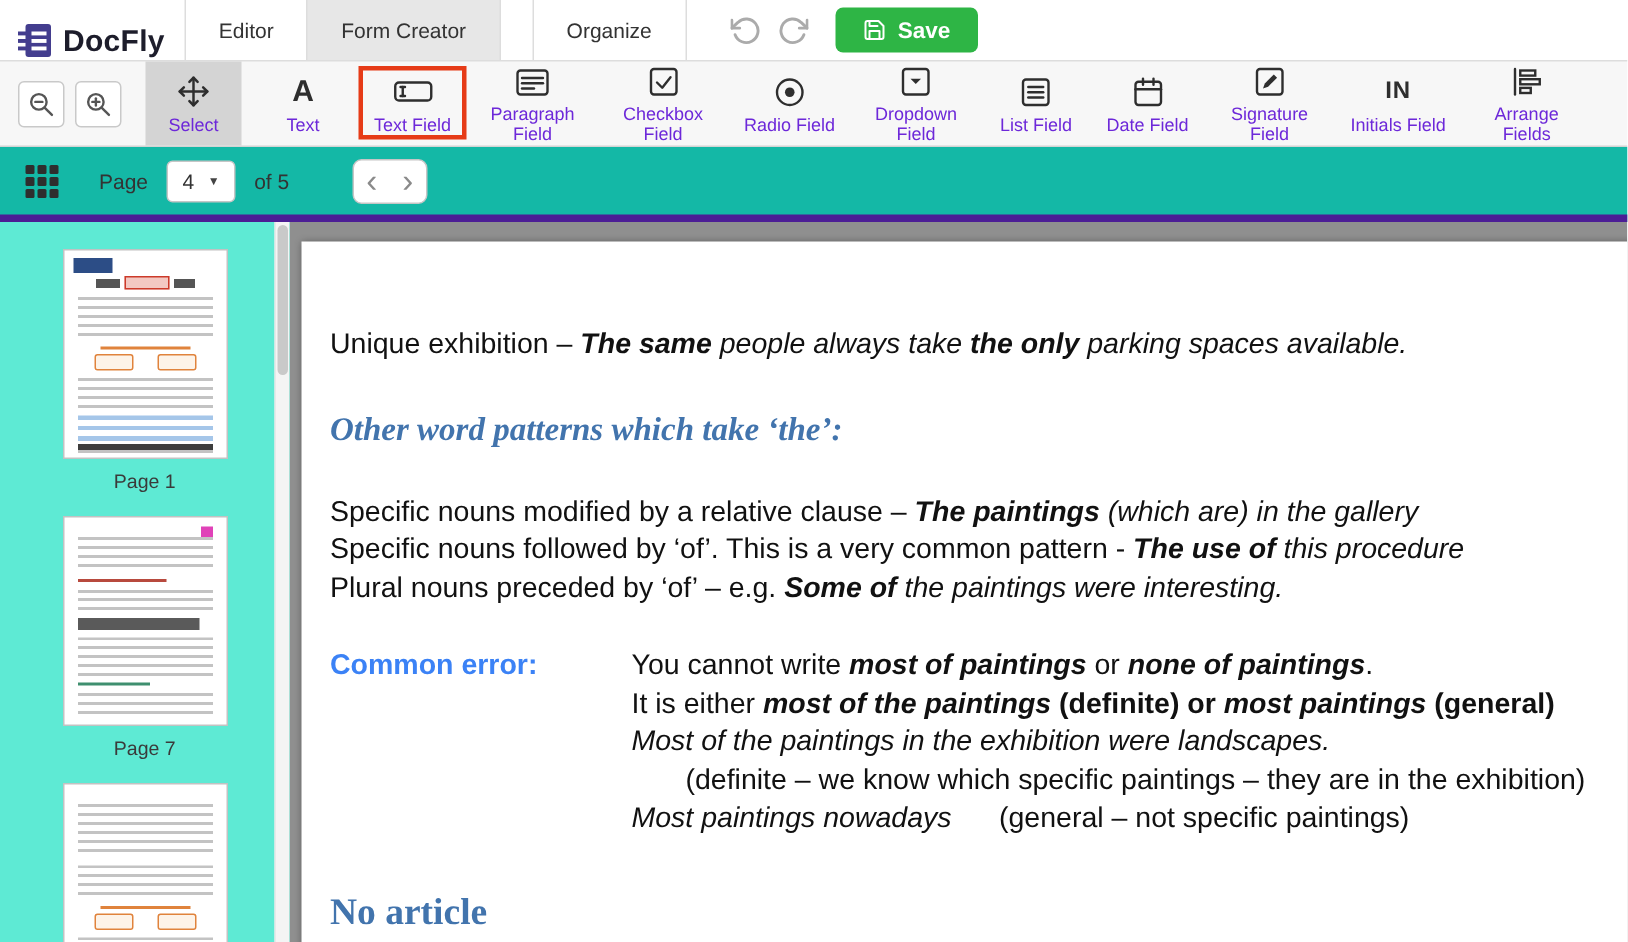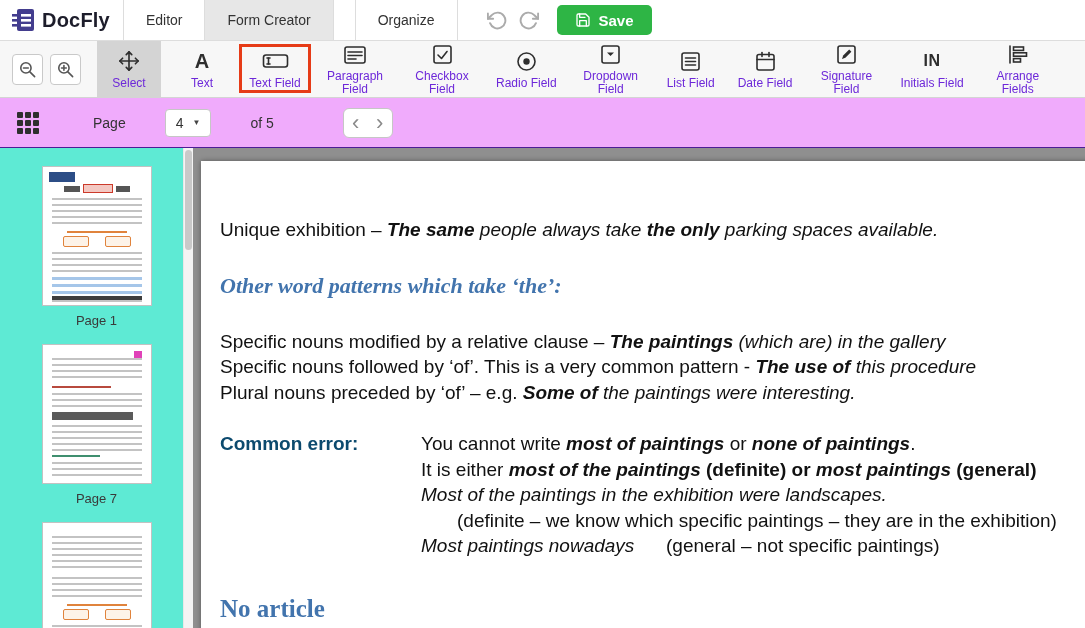--- a/index.html
+++ b/index.html
@@ -2,21 +2,21 @@
 <html><head>
 <meta charset="utf-8">
 <style>
   * { margin:0; padding:0; box-sizing:border-box; }
   html,body { width:1085px; height:628px; overflow:hidden; background:#fff;
     font-family:"Liberation Sans", sans-serif; }
   .app { width:1085px; height:628px; display:flex; flex-direction:column; }
 
   
   .topbar { flex:0 0 40px; display:flex; align-items:stretch; background:#fff; }
-  .logo { display:flex; align-items:center; gap:6px; padding:0 13px 0 10px; cursor:pointer; }
+  .logo { display:flex; align-items:flex-end; gap:6px; padding:0 13px 0 10px; cursor:pointer; }
   .logo-text { font-size:20px; font-weight:bold; color:#1d1d2b; letter-spacing:.2px; }
   .tabs { display:flex; align-items:stretch; }
   .tab { display:flex; align-items:center; padding:0 22px; font-size:14px; color:#333;
     background:#fff; border-left:1px solid #ddd; border-right:1px solid #ddd; margin-right:-1px; cursor:pointer; }
   .tab.active { background:#e7e7e7; }
   .tab.gap { margin-left:22px; }
   .history { display:flex; align-items:center; gap:10px; margin-left:30px; }
   .hist-btn { background:none; border:none; cursor:pointer; display:flex; align-items:center; }
   .save-btn { display:flex; align-items:center; gap:8px; background:#2eb545; color:#fff;
     border:none; border-radius:5px; font-weight:bold; font-size:15px; font-family:inherit;
@@ -33,22 +33,22 @@
     min-width:64px; padding:0 6px; cursor:pointer; position:relative; }
   .tool.active { background:#d4d4d4; }
   .tool-icon { height:25px; display:flex; align-items:center; justify-content:center; color:#333; }
   .tool-label { font-size:12px; line-height:13px; color:#6d28d9; text-align:center; max-width:66px; margin-top:3px; }
   .letter-a { font-size:20px; font-weight:bold; color:#2e2e2e; line-height:1; }
   .in-icon { font-size:16px; font-weight:bold; color:#2e2e2e; letter-spacing:.5px; line-height:1; }
   .red-box { position:absolute; top:3px; bottom:4px; left:-4px; right:-4px;
     border:3px solid #e63b17; pointer-events:none; }
 
   
-  .pagenav { flex:0 0 50px; background:#f0abfc; border-bottom:1px solid #4c1d95;
-    display:flex; align-items:center;gap:27px; }
+  .pagenav { flex:0 0 50px; background:#14b8a6; border-bottom:5px solid #4c1d95;
+    display:flex; align-items:center; }
   .grid-btn { width:32px; height:32px; margin-left:12px; background:none; border:none;
     display:flex; align-items:center; justify-content:center; cursor:pointer; }
   .grid-icon { display:grid; grid-template-columns:repeat(3,6px); grid-template-rows:repeat(3,6px); gap:2px; }
   .grid-icon span { background:#2e2e2e; border-radius:1px; }
   .page-label { font-size:14px; color:#333; margin-left:22px; }
   .page-select { display:flex; align-items:center; gap:9px; background:#fff; border:1px solid #c6c6c6;
     border-radius:4px; padding:5px 10px; margin-left:12px; font-size:14px; color:#333; cursor:pointer; }
   .caret { font-size:8px; color:#444; }
   .of-label { font-size:14px; color:#333; margin-left:12px; }
   .pager { display:flex; background:#fff; border:1px solid #c6c6c6; border-radius:6px;
@@ -89,21 +89,21 @@
 
   
   .docarea { flex:1; background:#8f8f8f; padding:13px 0 0 8px; overflow:hidden; }
   .page { background:#fff; width:1150px; height:980px; padding:56px 20px 0 19px;
     box-shadow:0 0 5px rgba(0,0,0,.4); }
   .doc-line { font-size:19px; line-height:25.5px; color:#111; white-space:nowrap; }
   .doc-heading { font-family:"Liberation Serif", serif; font-style:italic; font-weight:bold;
     color:#4274ad; font-size:22px; margin-top:30px; white-space:nowrap; }
   .doc-block { margin-top:30px; }
   .ce-row { display:flex; margin-top:26px; }
-  .ce-label { flex:0 0 201px; font-weight:bold; font-size:19px; line-height:25.5px; color:#0c4a6e; }
+  .ce-label { flex:0 0 201px; font-weight:bold; font-size:19px; line-height:25.5px; color:#3b82f6; }
   .ce-content { flex:1; min-width:0; }
   .doc-heading2 { font-family:"Liberation Serif", serif; font-weight:bold; color:#4274ad;
     font-size:25px; margin-top:36px; }
 </style>
 </head>
 <body>
 
 <div class="app">
 
   <header class="topbar">

